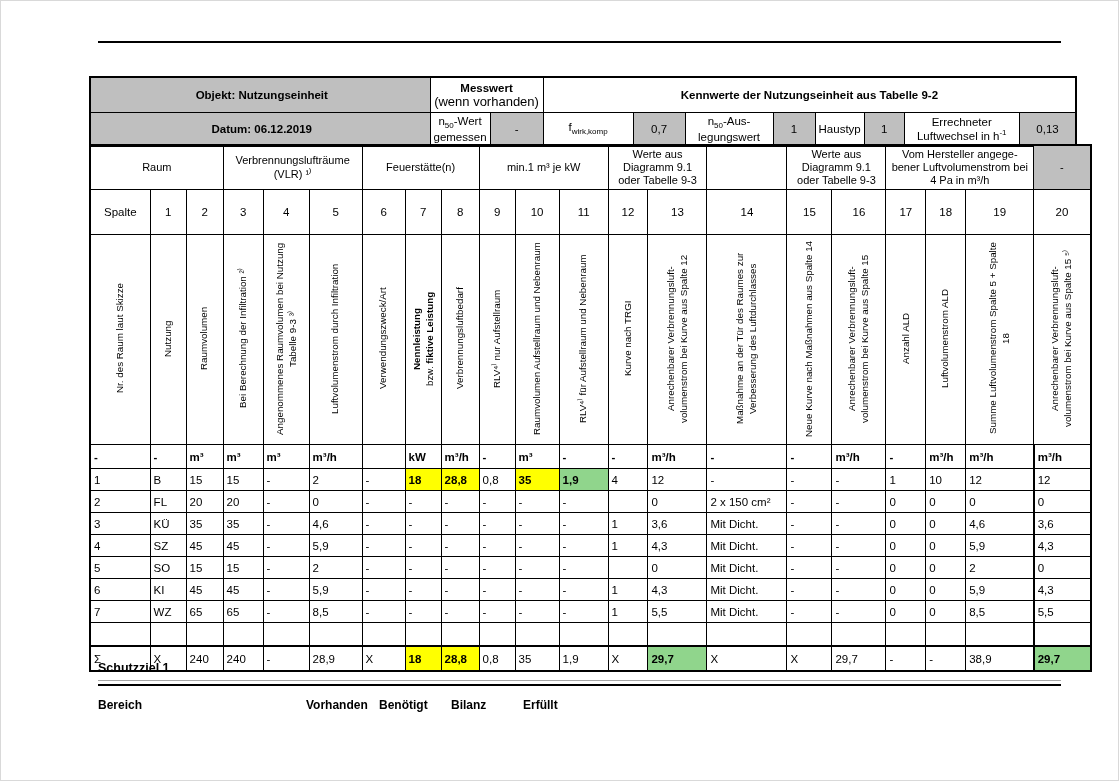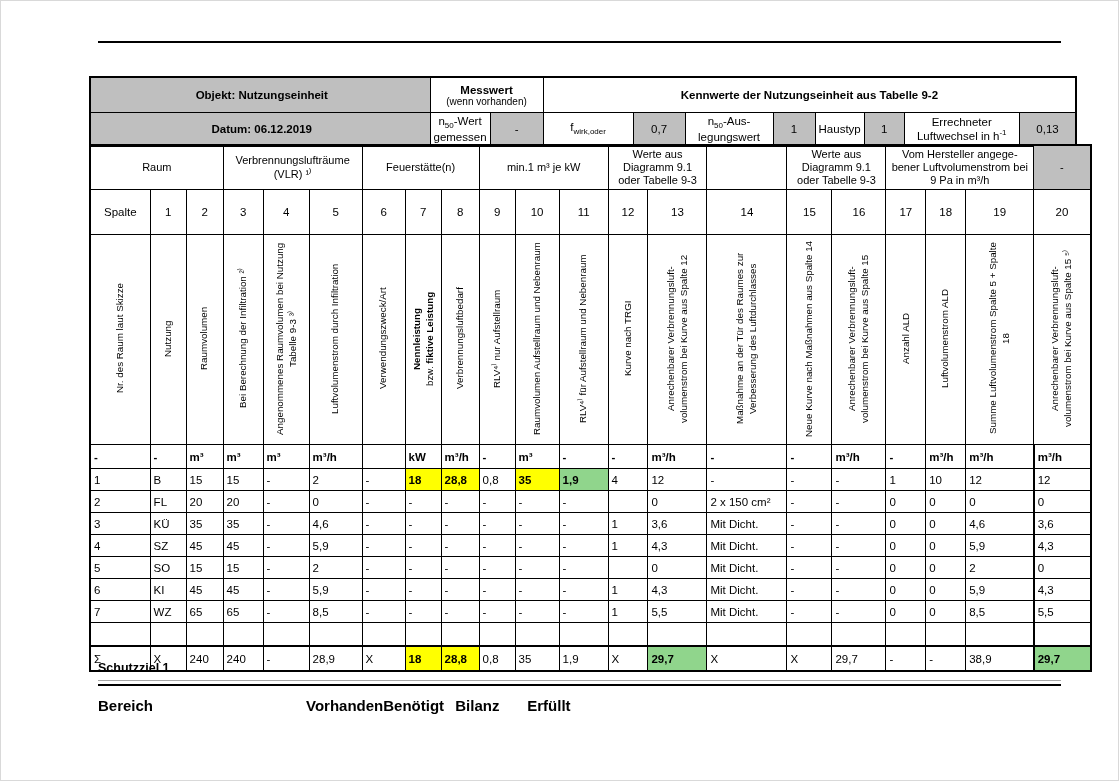--- a/index.html
+++ b/index.html
@@ -8,21 +8,21 @@
   .top-rule{position:absolute;left:97px;top:40px;width:963px;height:2px;background:#000;}
 
   
   table{border-collapse:collapse;table-layout:fixed;}
   .hdr{position:absolute;left:88px;top:75px;border:2px solid #000;}
   .hdr td{border:1px solid #000;font-size:11.5px;text-align:center;vertical-align:middle;padding:1px 3px;overflow:hidden;}
   .h1 td{height:32px;}
   .h2 td{height:30px;}
   .left{text-align:center;padding-left:6px !important;}
   .bold{font-weight:bold;}
-  .small{font-size:10px;font-weight:normal;}
+  .small{font-size:13px;font-weight:normal;}
   .gray{background:#bfbfbf;}
   sub{font-size:8px;}
   sup{font-size:8px;}
 
   
   .main{position:absolute;left:88px;top:143px;border:2px solid #000;}
   .main td{border:1px solid #000;font-size:11.5px;padding:1px 3px;vertical-align:middle;overflow:hidden;}
   .band1 td{height:18px;text-align:center;padding:0;}
   .band2 td{height:43px;text-align:center;font-size:11px;padding:0 2px;line-height:1.2;}
   .spalte td{height:18px;text-align:center;padding:13px;}
@@ -41,21 +41,21 @@
   .c0{width:45px}.c1{width:36px}.c2{width:37px}.c3{width:40px}.c4{width:46px}.c5{width:53px}
   .c6{width:43px}.c7{width:36px}.c8{width:38px}.c9{width:36px}.c10{width:44px}.c11{width:49px}
   .c12{width:38px}.c13{width:59px}.c14{width:80px}.c15{width:45px}.c16{width:54px}.c17{width:38px}
   .c18{width:40px}.c19{width:68px}.c20{width:57px}
 
   
   .footer{position:absolute;left:97px;top:660px;width:963px;}
   .f-title{font-weight:bold;font-size:12.5px;padding-bottom:5px;border-bottom:1px solid #a6a6a6;}
   .f-rule{height:2px;background:#000;margin-top:3px;}
   .f-table{margin-top:8px;border-collapse:collapse;}
-  .f-table td{font-size:15px;height:22px;vertical-align:middle;padding:0;}
+  .f-table td{font-size:12px;height:22px;vertical-align:middle;padding:0;}
   .fc0{width:208px}.fc1{width:73px}.fc2{width:72px}.fc3{width:72px}.fc4{width:120px}
   .f-note{font-size:11.5px;margin-top:1px;}
 </style>
 </head>
 <body>
 
 <div class="page">
 
   <div class="top-rule"></div>
 
@@ -79,21 +79,21 @@
       <td colspan="2">
         <div class="bold">Messwert</div>
         <div class="small">(wenn vorhanden)</div>
       </td>
       <td colspan="8" class="bold">Kennwerte der Nutzungseinheit aus Tabelle 9-2</td>
     </tr>
     <tr class="h2">
       <td class="gray bold left">Datum: 06.12.2019</td>
       <td><span>n</span><sub>50</sub><span>-Wert gemessen</span></td>
       <td class="gray">-</td>
-      <td><span>f</span><sub>wirk,oder</sub></td>
+      <td><span>f</span><sub>wirk,komp</sub></td>
       <td class="gray">0,7</td>
       <td><span>n</span><sub>50</sub><span>-Aus-legungswert</span></td>
       <td class="gray">1</td>
       <td>Haustyp</td>
       <td class="gray">1</td>
       <td><span>Errechneter Luftwechsel in h</span><sup>-1</sup></td>
       <td class="gray">0,13</td>
     </tr>
   </tbody>
     </table>
@@ -124,21 +124,21 @@
     </colgroup>
     <tbody>
     <tr class="band2">
       <td colspan="3">Raum</td>
       <td colspan="3">Verbrennungslufträume (VLR) ¹⁾</td>
       <td colspan="3">Feuerstätte(n)</td>
       <td colspan="3">min.1 m³ je kW</td>
       <td colspan="2">Werte aus Diagramm 9.1 oder Tabelle 9-3</td>
       <td></td>
       <td colspan="2">Werte aus Diagramm 9.1 oder Tabelle 9-3</td>
-      <td colspan="3">Vom Hersteller angege-bener Luftvolumenstrom bei 9 Pa in m³/h</td>
+      <td colspan="3">Vom Hersteller angege-bener Luftvolumenstrom bei 4 Pa in m³/h</td>
       <td class="gray">-</td>
     </tr>
     <tr class="spalte" id="spalte-row">
       <td>Spalte</td>
     <td>1</td>
           <td>2</td>
           <td>3</td>
           <td>4</td>
           <td>5</td>
           <td>6</td>

